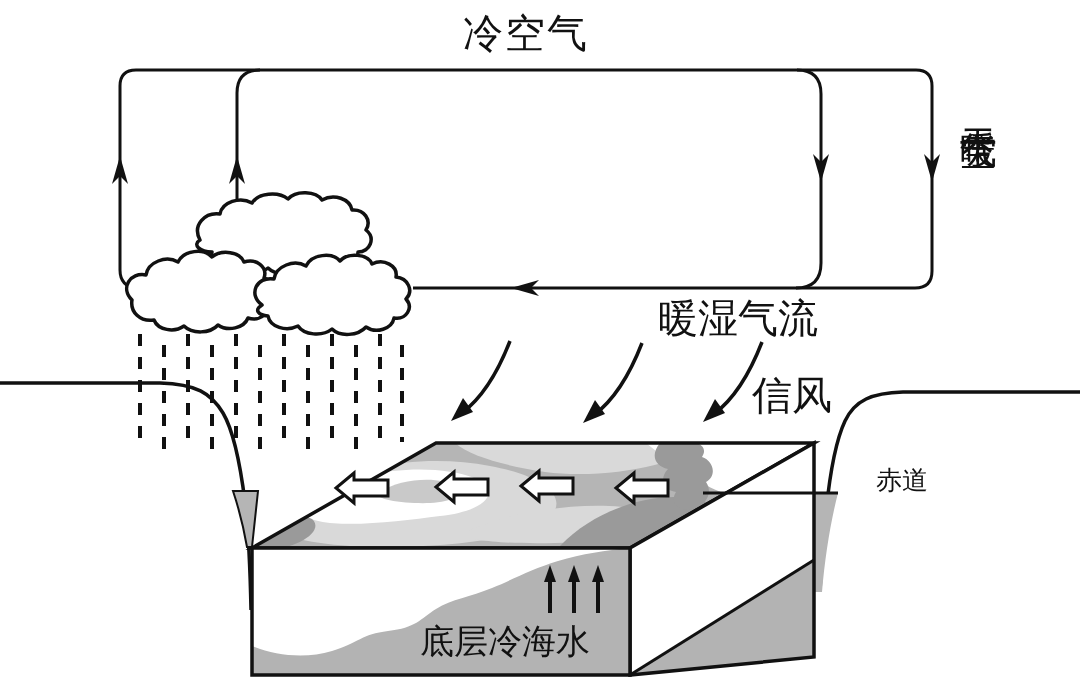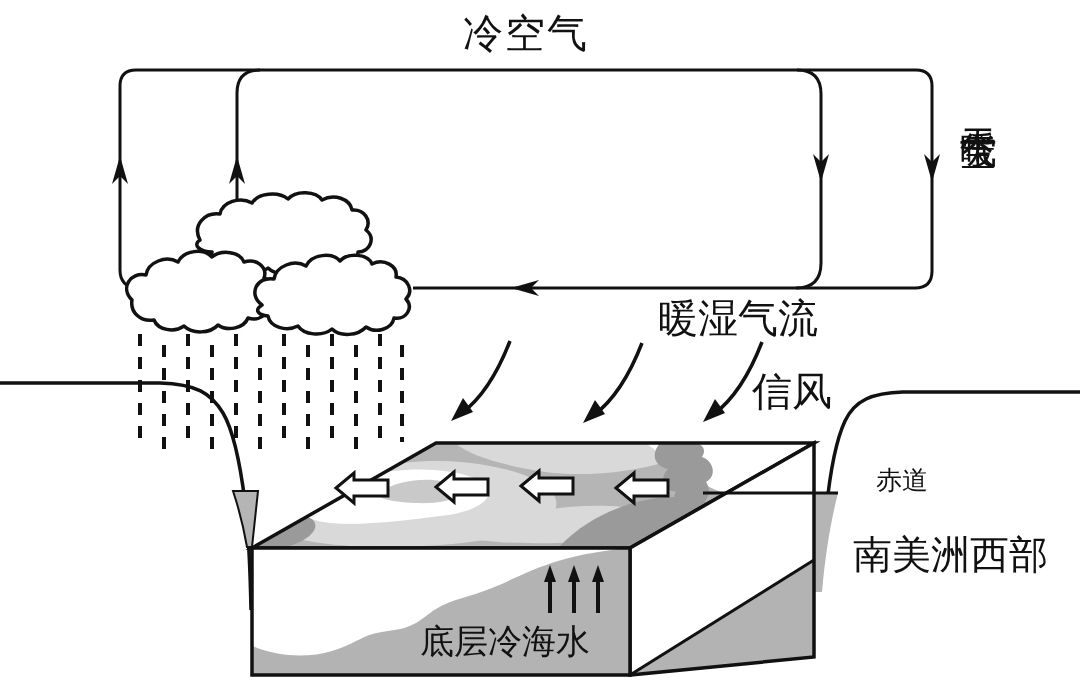--- a/index.html
+++ b/index.html
@@ -5,21 +5,21 @@
   html,body{margin:0;padding:0;background:#fff;}
   .stage{
     position:relative;width:1080px;height:685px;background:#ffffff;overflow:hidden;
     font-family:"DejaVu Serif","Liberation Serif",serif;color:#111;
   }
   .stage svg{position:absolute;left:0;top:0;}
   .lbl{position:absolute;white-space:nowrap;line-height:1.05;color:#111;}
   .lbl-cold-air      {left:463px;top:12px;  font-size:40px;letter-spacing:2px;}
   .lbl-dry-warm      {left:958px;top:100px; font-size:37px;writing-mode:vertical-rl;letter-spacing:1px;}
   .lbl-warm-moist    {left:658px;top:297px; font-size:40px;}
-  .lbl-trade-wind    {left:752px;top:374px; font-size:40px;font-family:Liberation Mono, monospace;}
+  .lbl-trade-wind    {left:752px;top:374px; font-size:40px;}
   .lbl-equator       {left:876px;top:467px; font-size:26px;}
   .lbl-south-america {left:853px;top:535px; font-size:39px;}
   .lbl-se-asia       {left:18px; top:535px; font-size:40px;}
   .lbl-surface-warm  {left:262px;top:562px; font-size:39px;}
   .lbl-bottom-cold   {left:420px;top:624px; font-size:34px;}
 </style>
 </head>
 <body>
 
 <div class="stage">
@@ -132,16 +132,15 @@
       <polygon points="568,582 574,565 580,582" stroke="none"></polygon>
       <polygon points="592,582 598,565 604,582" stroke="none"></polygon>
     </g>
   </svg>
 
   <div class="lbl lbl-cold-air">冷空气</div>
   <div class="lbl lbl-dry-warm">干暖空气</div>
   <div class="lbl lbl-warm-moist">暖湿气流</div>
   <div class="lbl lbl-trade-wind">信风</div>
   <div class="lbl lbl-equator">赤道</div>
-  <div class="lbl lbl-south-america">南美洲西部</div>
   <div class="lbl lbl-bottom-cold">底层冷海水</div>
 
 </div>
 
 </body></html>

